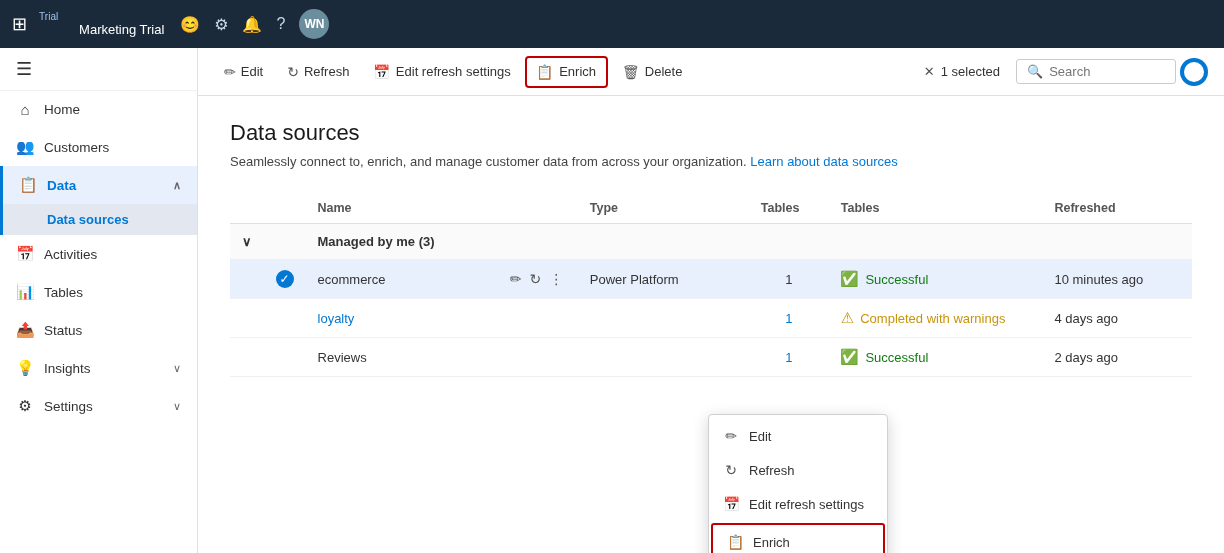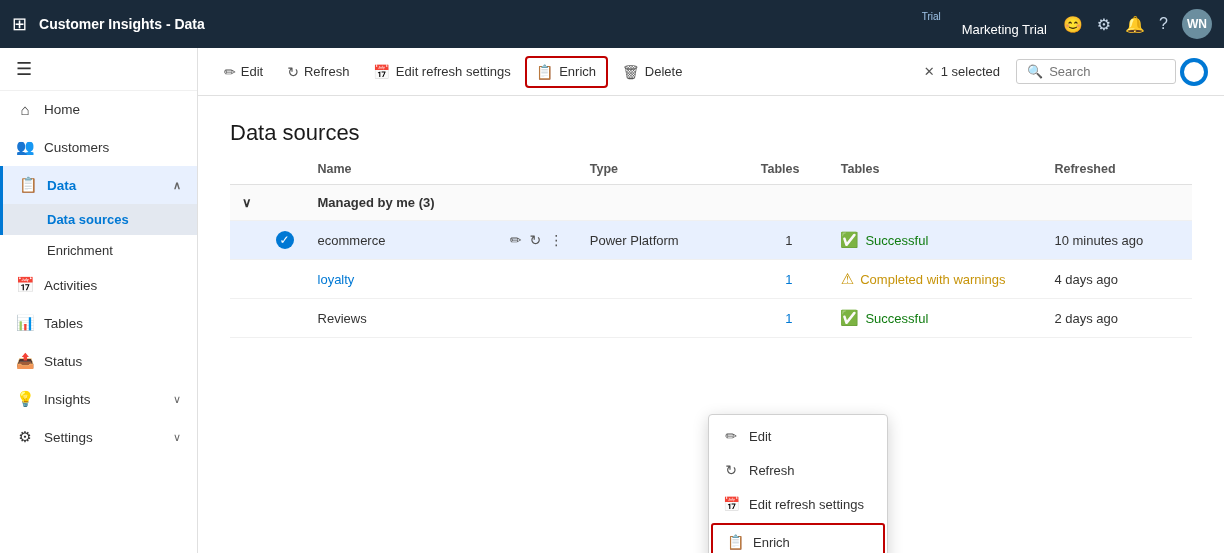--- a/index.html
+++ b/index.html
@@ -182,21 +182,20 @@
       margin: 2px;
       border-radius: 3px;
     }
     .ctx-icon { font-size: 14px; color: #555; width: 16px; text-align: center; }
   </style>
 </head>
 <body>
 
 <div class="topbar">
   <span class="topbar-grid-icon">⊞</span>
-  <span class="topbar-title">Customer Insights - Data</span>
   <div class="topbar-trial-badge">
     <span class="topbar-trial-label">Trial</span>
     <span class="topbar-trial-name">Marketing Trial</span>
   </div>
   <div class="topbar-icons">
     <span class="topbar-icon">😊</span>
     <span class="topbar-icon">⚙</span>
     <span class="topbar-icon">🔔</span>
     <span class="topbar-icon">?</span>
     <div class="topbar-avatar">WN</div>
@@ -215,23 +214,20 @@
       <span class="icon">👥</span>
       <span>Customers</span>
     </div>
     <div class="sidebar-item active">
       <span class="icon">📋</span>
       <span>Data</span>
       <span class="chevron">∧</span>
     </div>
     <div class="sidebar-sub-item active">
       <span>Data sources</span>
-    </div>
-    <div class="sidebar-sub-item">
-      <span>Enrichment</span>
     </div>
     <div class="sidebar-item">
       <span class="icon">📅</span>
       <span>Activities</span>
     </div>
     <div class="sidebar-item">
       <span class="icon">📊</span>
       <span>Tables</span>
     </div>
     <div class="sidebar-item">
@@ -282,20 +278,24 @@
         <span class="search-icon">🔍</span>
         <input type="text" placeholder="Search" style="">
       </div>
       <div class="ci-icon">
         <div class="ci-icon-inner"></div>
       </div>
     </div>
 
     <div class="content">
       <h1 class="page-title">Data sources</h1>
+      <p class="page-desc">
+        <span>Seamlessly connect to, enrich, and manage customer data from across your organization.</span>
+        <a href="#">Learn about data sources</a>
+      </p>
 
       <table class="data-table">
         <thead>
           <tr>
             <th class="chevron-col"></th>
             <th class="checkbox-col"></th>
             <th class="name-col">
               <span>Name</span>
             </th>
             <th class="actions-col"></th>

